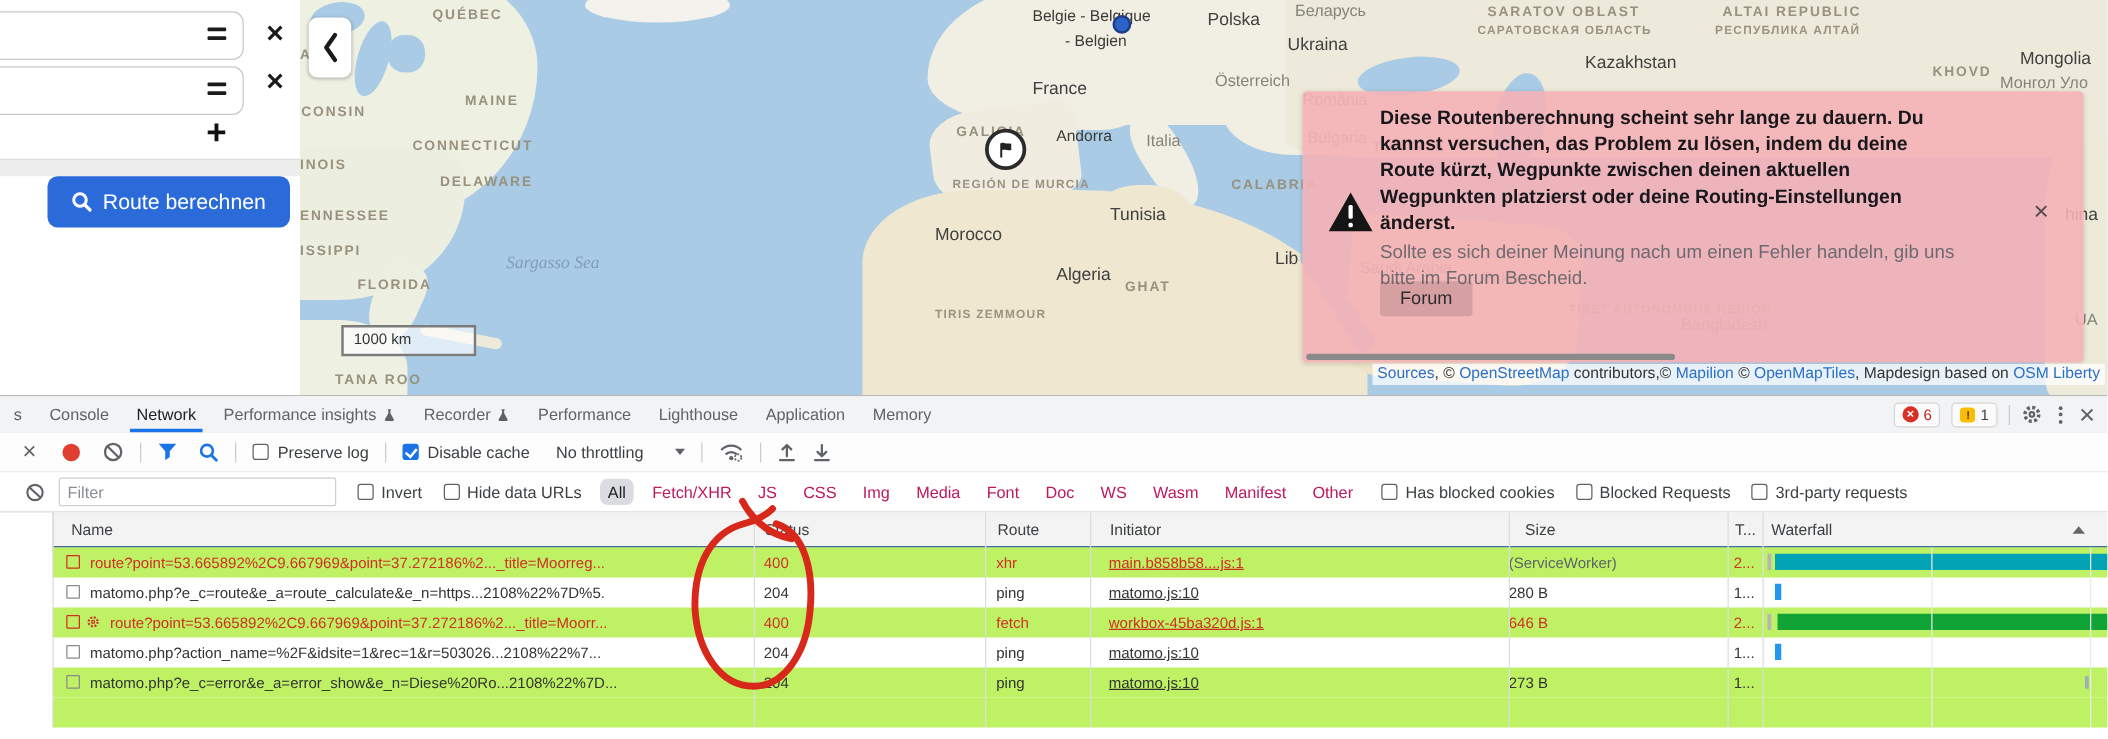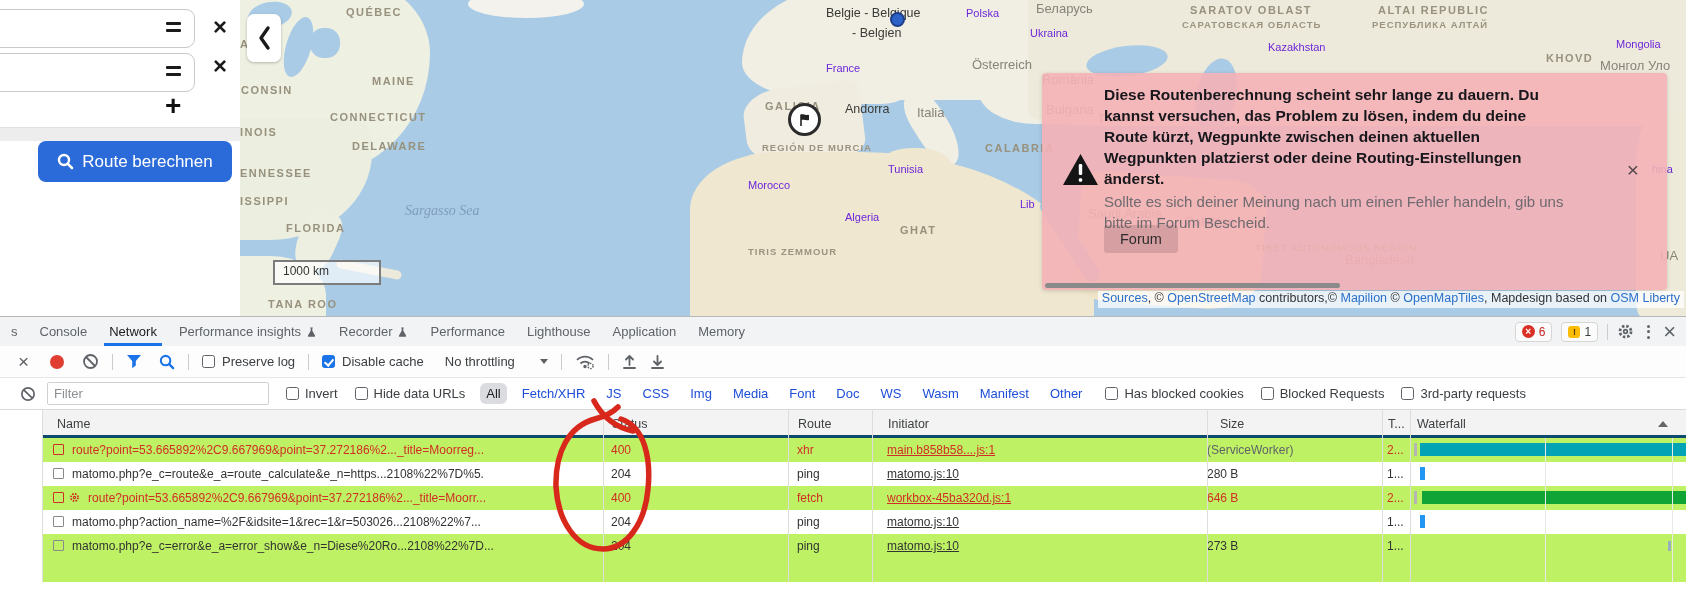--- a/index.html
+++ b/index.html
@@ -16,21 +16,21 @@
   .rp-band{position:absolute;left:0;top:127px;width:240px;height:13px;background:#ededed;border-top:1px solid #e0e0e0;}
   .rp-btn{position:absolute;left:38px;top:141px;width:194px;height:41px;background:var(--button-blue);color:#fff;border:none;border-radius:8px;font-size:17px;font-family:"Liberation Sans",sans-serif;display:flex;align-items:center;justify-content:center;gap:8px;cursor:pointer;}
   .collapse-btn{position:absolute;left:247px;top:14px;width:34px;height:48px;background:#fff;border-radius:7px;box-shadow:0 1px 3px rgba(0,0,0,.25);z-index:5;display:flex;align-items:center;justify-content:center;cursor:pointer;}
 
   
   #map{position:absolute;left:240px;top:0;width:1446px;height:316px;background:var(--ocean);overflow:hidden;}
   .land{position:absolute;}
   .ml{position:absolute;white-space:nowrap;z-index:2;}
   .ml.region{font-size:11px;letter-spacing:1.5px;color:#97917d;font-weight:700;}
   .ml.region-sm{font-size:9.5px;letter-spacing:1px;color:#9b937f;font-weight:700;}
-  .ml.country{font-size:11px;color:#6d28d9;}
+  .ml.country{font-size:14px;color:#404040;}
   .ml.country2{font-size:13px;color:#85847a;}
   .ml.place{font-size:12.5px;color:#3a3a36;}
   .ml.sea{font-size:14px;font-style:italic;color:#7f9cbd;font-family:"Liberation Serif",serif;}
   #scalebox{position:absolute;left:33px;top:260px;width:96px;height:21px;background:rgba(255,255,255,.65);border:2px solid #7c7c7c;font-size:12px;color:#333;line-height:19px;padding-left:8px;z-index:4;}
   #attribution{position:absolute;right:2px;top:291px;height:17px;background:rgba(255,255,255,.75);font-size:12.5px;color:#333;padding:0 4px;z-index:6;white-space:nowrap;}
   #attribution .link{color:var(--link-blue);cursor:pointer;}
   .marker-flag{position:absolute;left:548px;top:103px;width:27px;height:27px;background:#fff;border:3px solid #2b2b2b;border-radius:50%;z-index:3;display:flex;align-items:center;justify-content:center;cursor:pointer;}
   .marker-dot{position:absolute;left:650px;top:12px;width:11px;height:11px;background:#2d62c9;border:2px solid #1c3e86;border-radius:50%;z-index:3;cursor:pointer;}
 
   
@@ -65,25 +65,25 @@
   .recdot{width:14px;height:14px;border-radius:50%;background:#df3e30;cursor:pointer;}
   .caret{width:0;height:0;border-left:4.5px solid transparent;border-right:4.5px solid transparent;border-top:5.5px solid #5f6368;cursor:pointer;}
   .cb{position:relative;width:13px;height:13px;border:1.5px solid #5f6368;border-radius:2.5px;background:#fff;box-sizing:border-box;cursor:pointer;flex:none;}
   .cb.on{background:var(--accent-blue);border-color:var(--accent-blue);}
   .cb.on::after{content:"";position:absolute;left:3px;top:0.5px;width:4px;height:7px;border:solid #fff;border-width:0 2px 2px 0;transform:rotate(40deg);}
   .lbl{font-size:13px;color:#3c4043;cursor:default;}
 
   #filterrow{position:absolute;left:0;top:61px;width:1686px;height:32px;background:#fff;border-bottom:1px solid #dadada;display:flex;align-items:center;gap:11px;padding-left:20px;box-sizing:border-box;}
   #filterinput{width:208px;height:21px;border:1px solid #d0d0d0;border-radius:2px;font-size:13px;color:#333;padding:0 6px;font-family:"Liberation Sans",sans-serif;}
   #filterinput::placeholder{color:#8a8f94;}
-  .chip{font-size:13px;color:#1d4ed8;padding:3px 6px;border-radius:6px;cursor:pointer;white-space:nowrap;}
+  .chip{font-size:13px;color:#be185d;padding:3px 6px;border-radius:6px;cursor:pointer;white-space:nowrap;}
   .chip.sel{background:#dadce0;color:#202124;}
 
   #grid{position:absolute;left:0;top:93px;width:1686px;height:173px;}
-  #gridhead{position:absolute;left:42px;right:0;top:0;height:28px;background:#f3f3f3;border-bottom:3px solid #0c4a6e;border-left:1px solid #ccc;box-sizing:border-box;}
+  #gridhead{position:absolute;left:42px;right:0;top:0;height:28px;background:#f3f3f3;border-bottom:1px solid #0c4a6e;border-left:1px solid #ccc;box-sizing:border-box;}
   .hcell{position:absolute;top:0;height:28px;line-height:28px;font-size:12.5px;color:#3c4043;cursor:pointer;white-space:nowrap;}
   .sortarrow{position:absolute;left:1658px;top:11px;width:0;height:0;border-left:5px solid transparent;border-right:5px solid transparent;border-bottom:6px solid #666;}
   .gline{position:absolute;top:0;width:1px;background:#ddd;height:172px;}
   .wfline{position:absolute;top:28px;width:1px;background:#e9e9e9;height:144px;}
   .row{position:absolute;left:42px;right:0;height:24px;cursor:pointer;}
   .row.odd{background:#bef264;}
   .cell{position:absolute;top:0;height:24px;line-height:24px;font-size:12px;color:#333;white-space:nowrap;overflow:hidden;}
   .row.err .ecol{color:var(--error-red);}
   .sq{position:absolute;left:11px;top:6px;width:11px;height:11px;border:1.5px solid #8a8a8a;border-radius:1px;box-sizing:border-box;}
   .row.err .sq{border-color:var(--error-red);}

